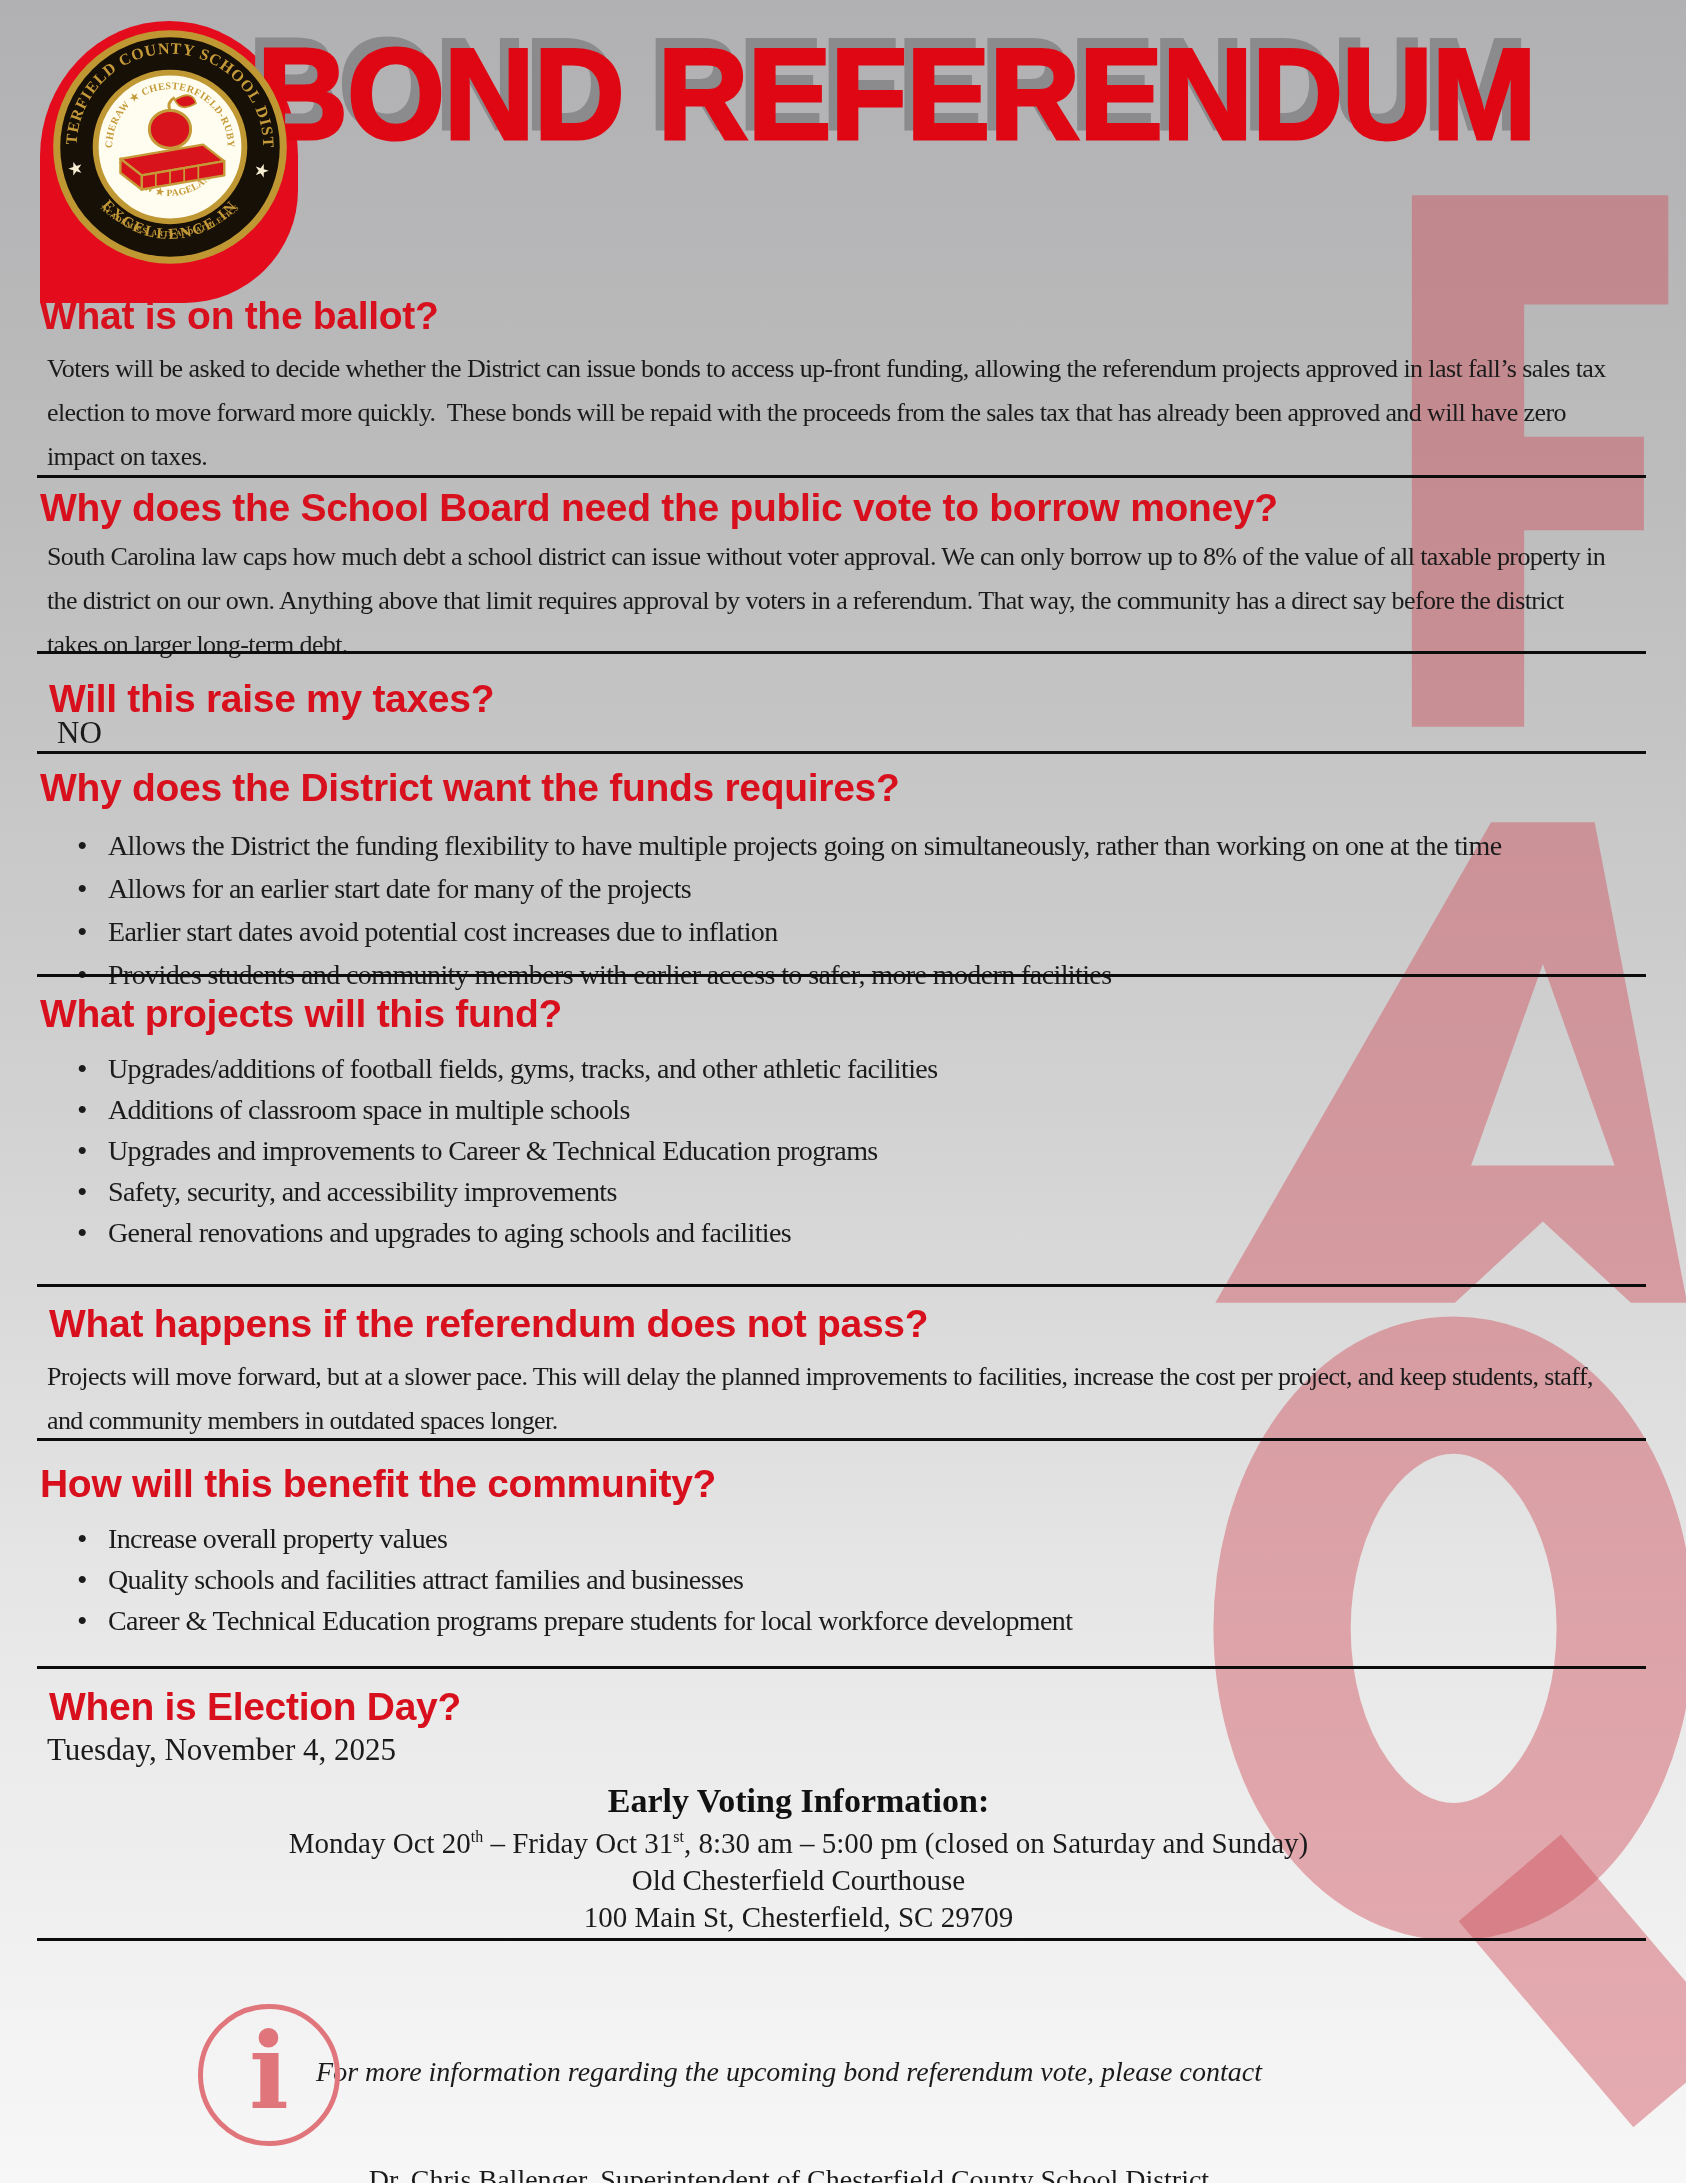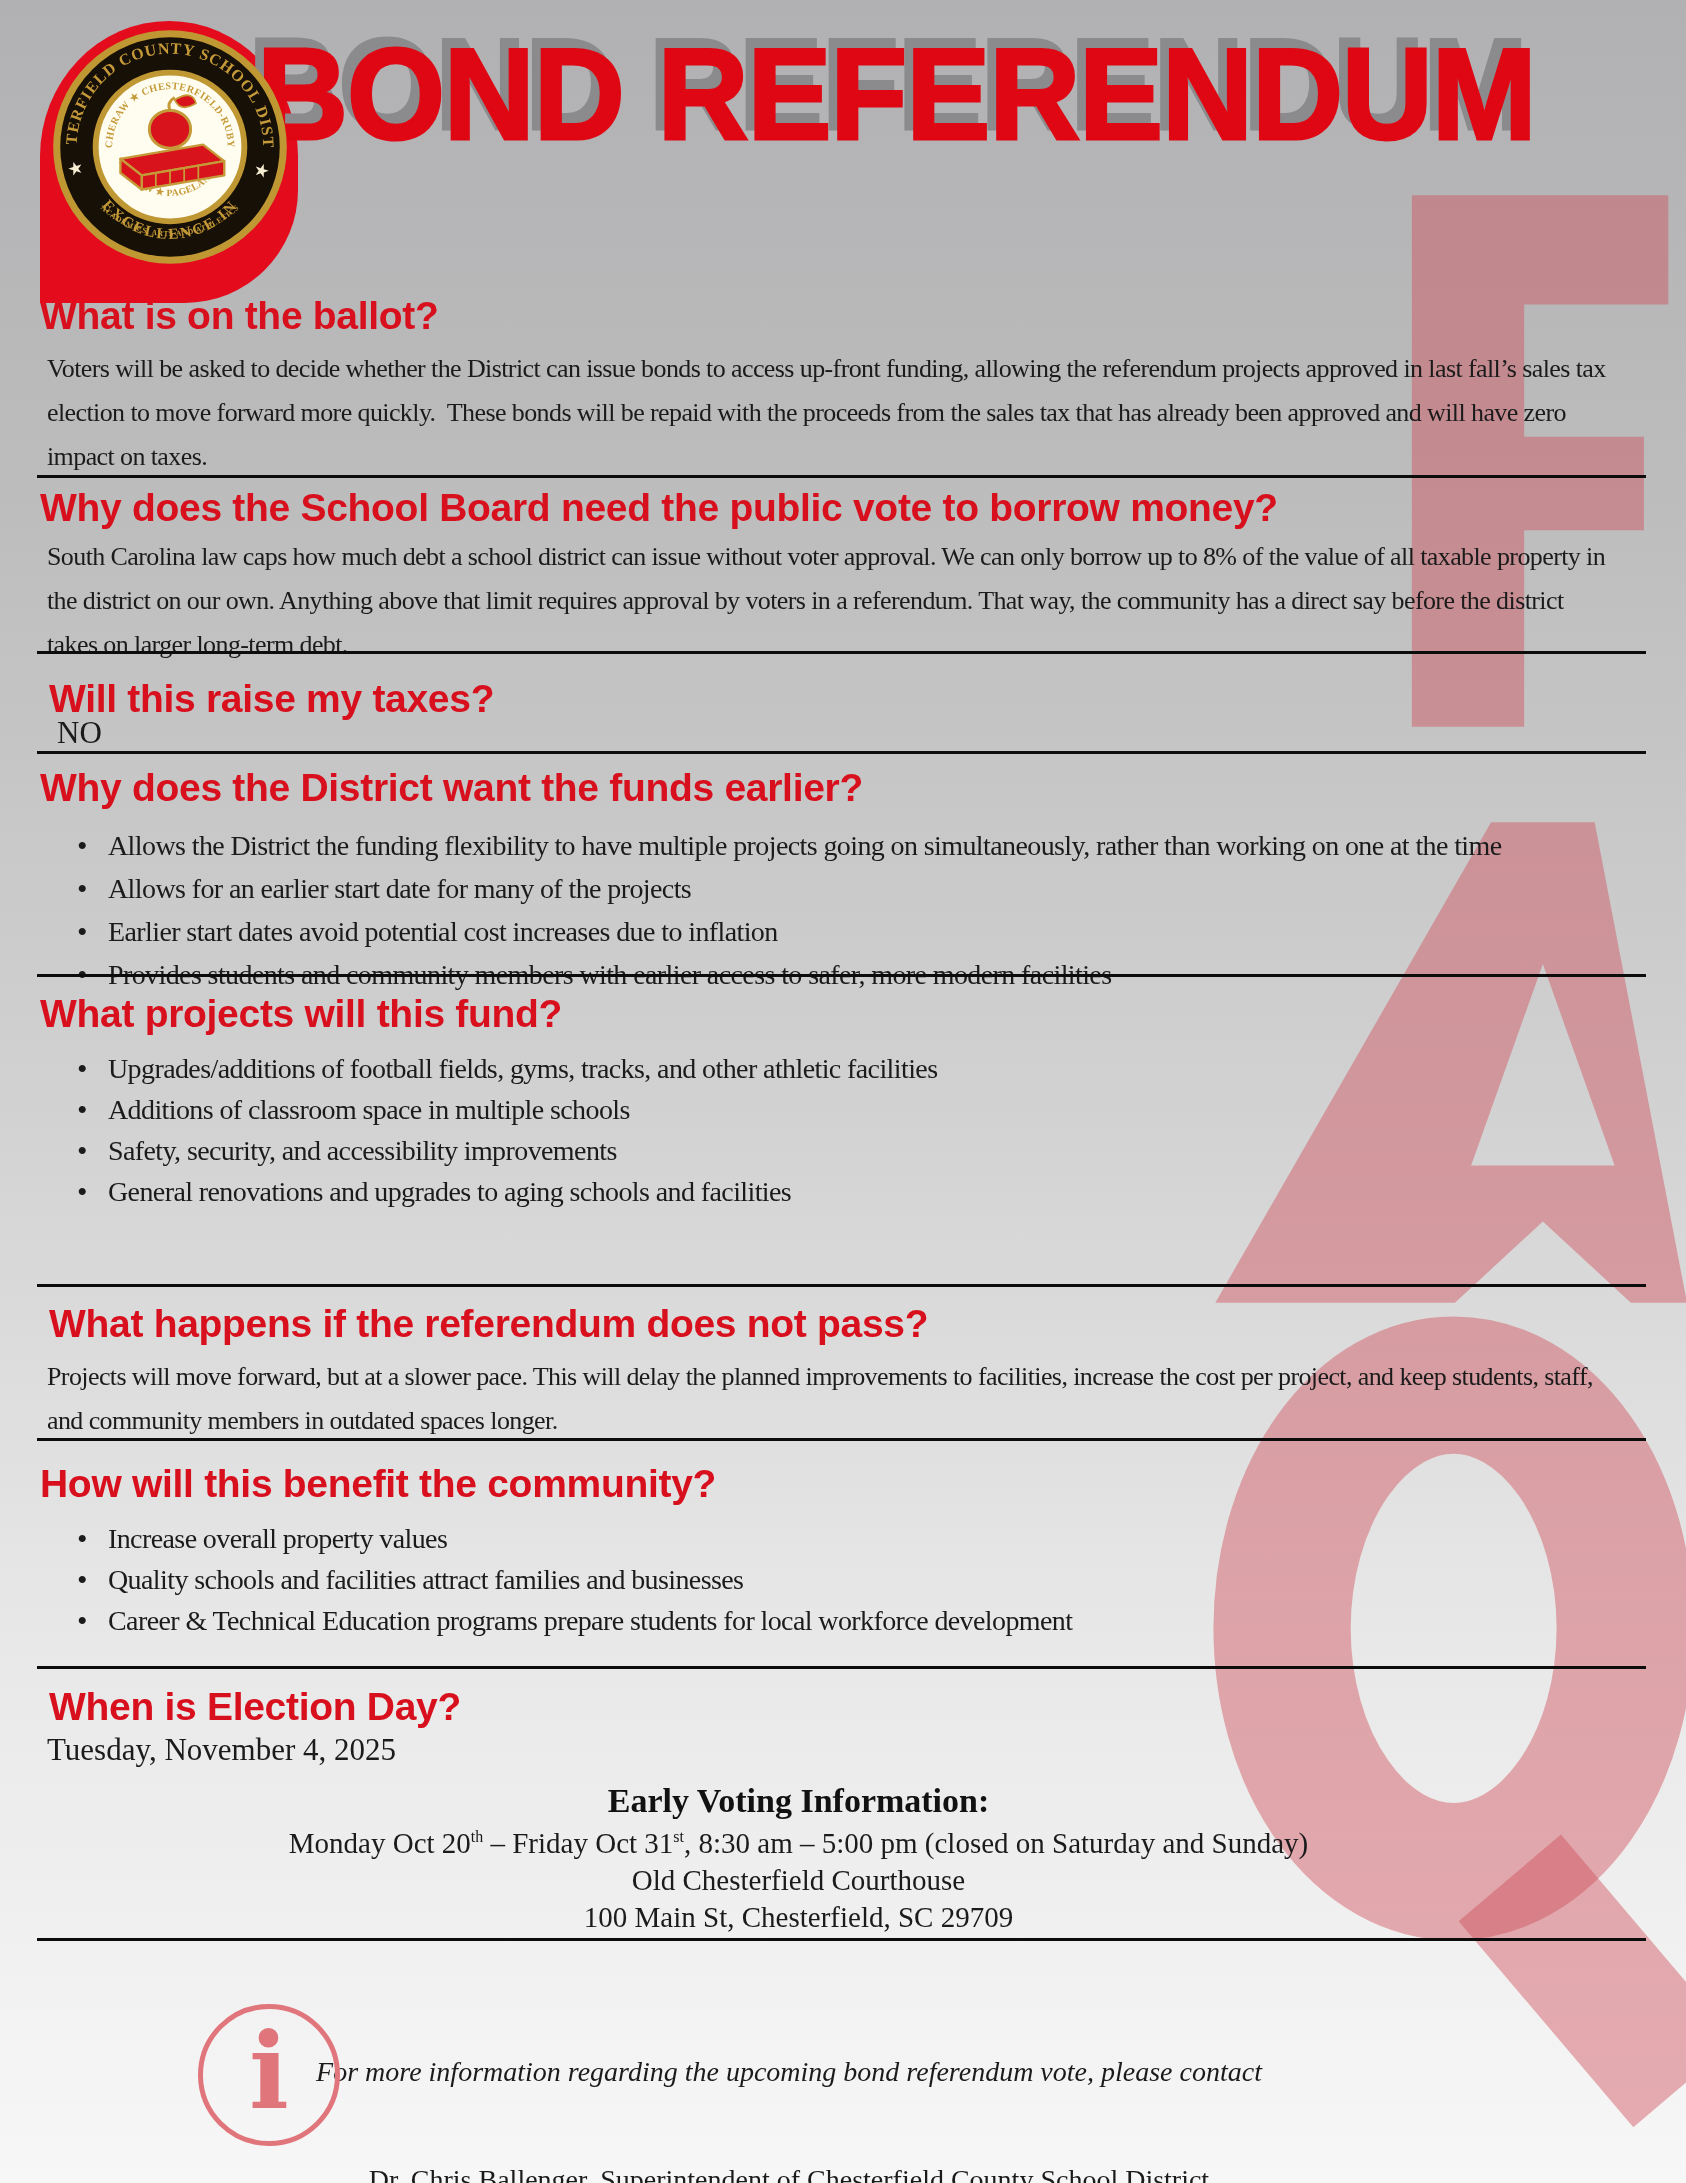--- a/index.html
+++ b/index.html
@@ -118,33 +118,34 @@
     <div class="rule" style="top:475px"></div>
 
     <div class="h" style="top:488px">Why does the School Board need the public vote to borrow money?</div>
     <div class="body-p" style="top:535px">South Carolina law caps how much debt a school district can issue without voter approval. We can only borrow up to 8% of the value of all taxable property in the district on our own. Anything above that limit requires approval by voters in a referendum. That way, the community has a direct say before the district takes on larger long-term debt.</div>
     <div class="rule" style="top:651px"></div>
 
     <div class="h indent" style="top:679px">Will this raise my taxes?</div>
     <div class="answer" style="top:715px">NO</div>
     <div class="rule" style="top:751px"></div>
 
-    <div class="h" style="top:768px">Why does the District want the funds earlier?</div>
+    <div class="h" style="top:768px">Why does the District want the funds requires?</div>
     <ul class="blist lh68" style="top:816px">
       <li>Allows the District the funding flexibility to have multiple projects going on simultaneously, rather than working on one at the time</li>
       <li>Allows for an earlier start date for many of the projects</li>
       <li>Earlier start dates avoid potential cost increases due to inflation</li>
       <li>Provides students and community members with earlier access to safer, more modern facilities</li>
     </ul>
     <div class="rule" style="top:974px"></div>
 
     <div class="h" style="top:994px">What projects will this fund?</div>
     <ul class="blist lh65" style="top:1040px">
       <li>Upgrades/additions of football fields, gyms, tracks, and other athletic facilities</li>
       <li>Additions of classroom space in multiple schools</li>
+      <li>Upgrades and improvements to Career &amp; Technical Education programs</li>
       <li>Safety, security, and accessibility improvements</li>
       <li>General renovations and upgrades to aging schools and facilities</li>
     </ul>
     <div class="rule" style="top:1284px"></div>
 
     <div class="h indent" style="top:1304px">What happens if the referendum does not pass?</div>
     <div class="body-p" style="top:1355px;line-height:44px">Projects will move forward, but at a slower pace. This will delay the planned improvements to facilities, increase the cost per project, and keep students, staff, and community members in outdated spaces longer.</div>
     <div class="rule" style="top:1438px"></div>
 
     <div class="h" style="top:1464px">How will this benefit the community?</div>

